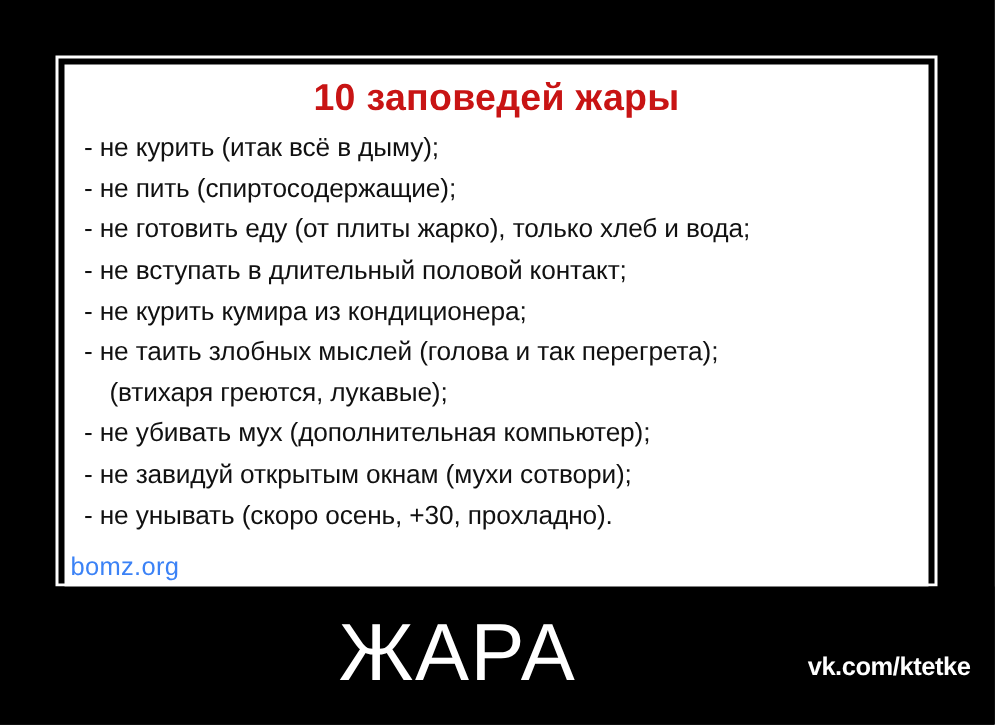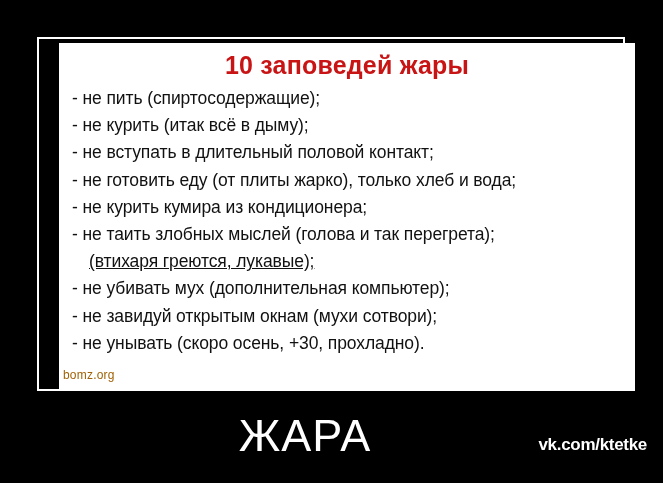--- a/index.html
+++ b/index.html
@@ -31,21 +31,21 @@
     width: 588px;
     height: 354px;
     border: 2px solid #ffffff;
     box-sizing: border-box;
     background: #000000;
   }
 
   
   #poster-card {
     position: absolute;
-    left: 59px;
+    left: 43px;
     top: 43px;
     width: 576px;
     height: 382px;
     background: #ffffff;
     box-sizing: border-box;
     overflow: hidden;
   }
 
   #poster-title {
     position: absolute;
@@ -72,50 +72,49 @@
 
   .commandment-line {
     font-size: 17.5px;
     line-height: 27.2px;
     color: #111111;
     white-space: nowrap;
     letter-spacing: -0.1px;
   }
   .commandment-line.continuation {
     padding-left: 17px;
-    text-decoration: underline;
   }
 
   #watermark {
     position: absolute;
     left: 4px;
     top: 325px;
-    font-size: 12px;
-    color: #a16207;
+    font-size: 17px;
+    color: #3b82f6;
     letter-spacing: 0.2px;
   }
 
   
   #caption-band {
     position: absolute;
     left: 0;
     top: 391px;
     width: 663px;
     height: 92px;
     background: #000000;
   }
 
   #caption-title {
     position: absolute;
     left: 0;
     top: 22px;
     width: 610px;
     text-align: center;
     color: #ffffff;
-    font-size: 45px;
+    font-size: 54px;
     font-weight: normal;
     letter-spacing: 1px;
     line-height: 45px;
   }
 
   #credit-link {
     position: absolute;
     right: 16px;
     top: 44px;
     color: #ffffff;
@@ -130,24 +129,24 @@
 
 <div id="canvas">
 
   <div id="poster-frame"></div>
 
   <div id="poster-card">
 
     <div id="poster-title">10 заповедей жары</div>
 
     <ul id="commandment-list">
+        <li class="commandment-line">- не курить (итак всё в дыму);</li>
         <li class="commandment-line">- не пить (спиртосодержащие);</li>
-        <li class="commandment-line">- не курить (итак всё в дыму);</li>
+        <li class="commandment-line">- не готовить еду (от плиты жарко), только хлеб и вода;</li>
         <li class="commandment-line">- не вступать в длительный половой контакт;</li>
-        <li class="commandment-line">- не готовить еду (от плиты жарко), только хлеб и вода;</li>
         <li class="commandment-line">- не курить кумира из кондиционера;</li>
         <li class="commandment-line">- не таить злобных мыслей (голова и так перегрета);</li>
         <li class="commandment-line continuation">(втихаря греются, лукавые);</li>
         <li class="commandment-line">- не убивать мух (дополнительная компьютер);</li>
         <li class="commandment-line">- не завидуй открытым окнам (мухи сотвори);</li>
         <li class="commandment-line">- не унывать (скоро осень, +30, прохладно).</li>
       </ul>
 
     <div id="watermark">bomz.org</div>
 

